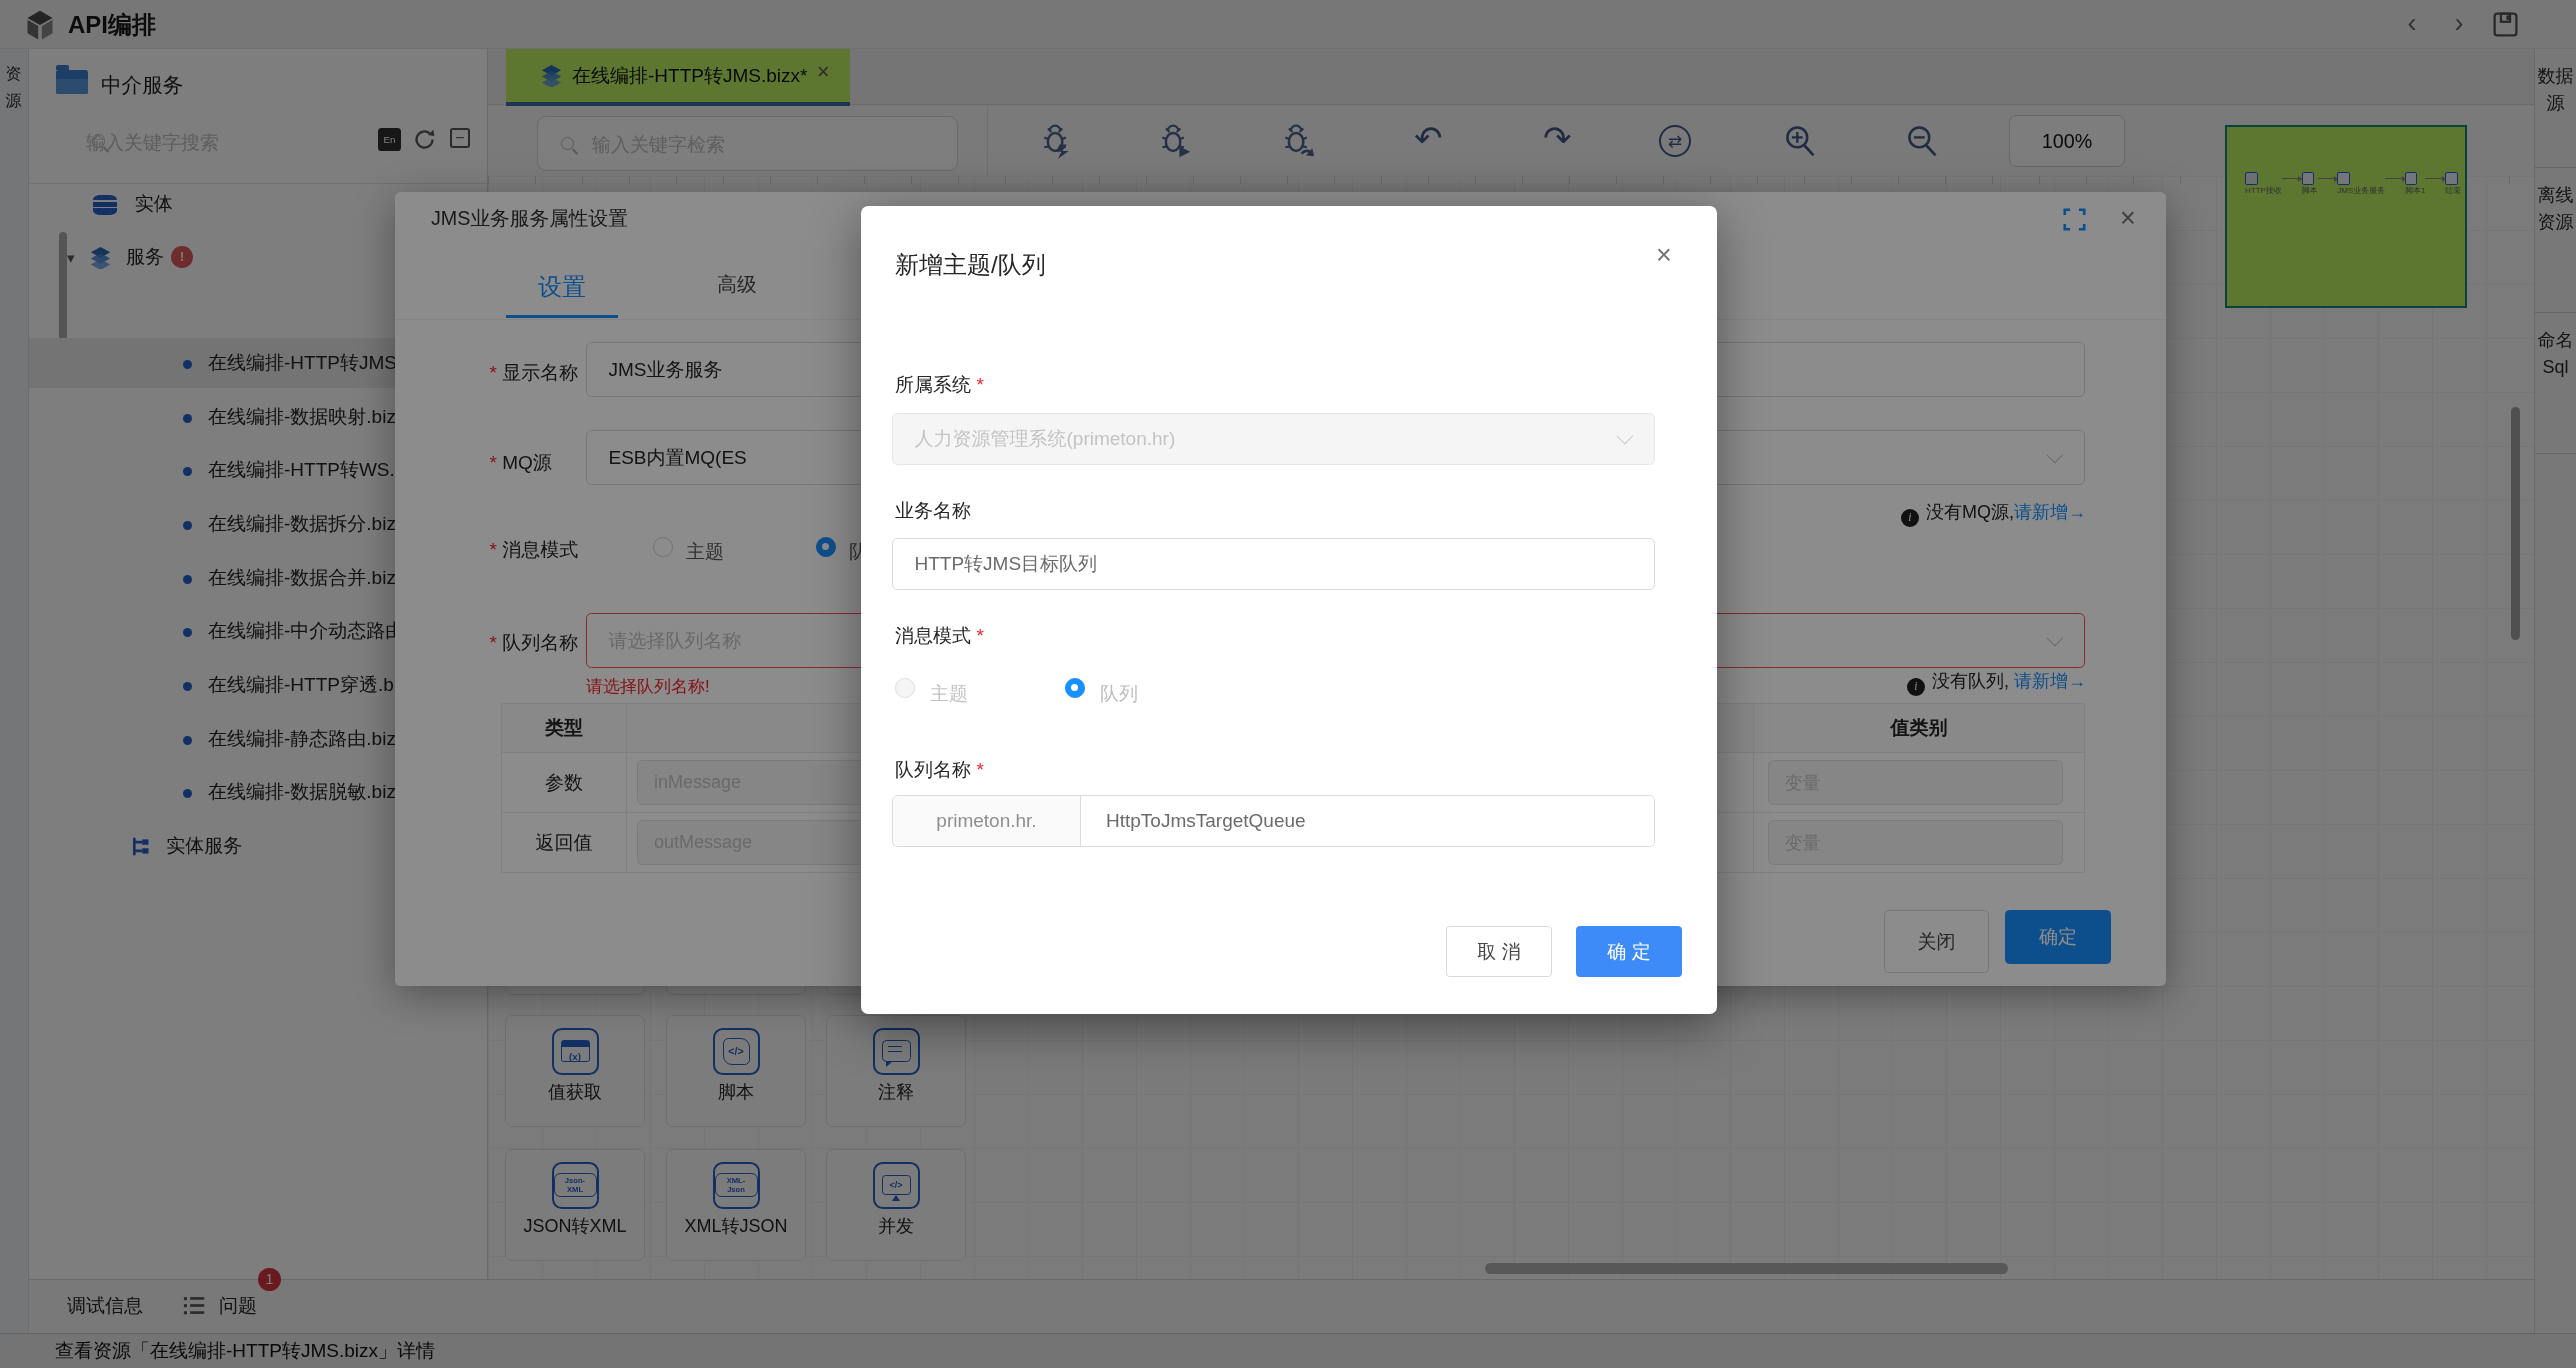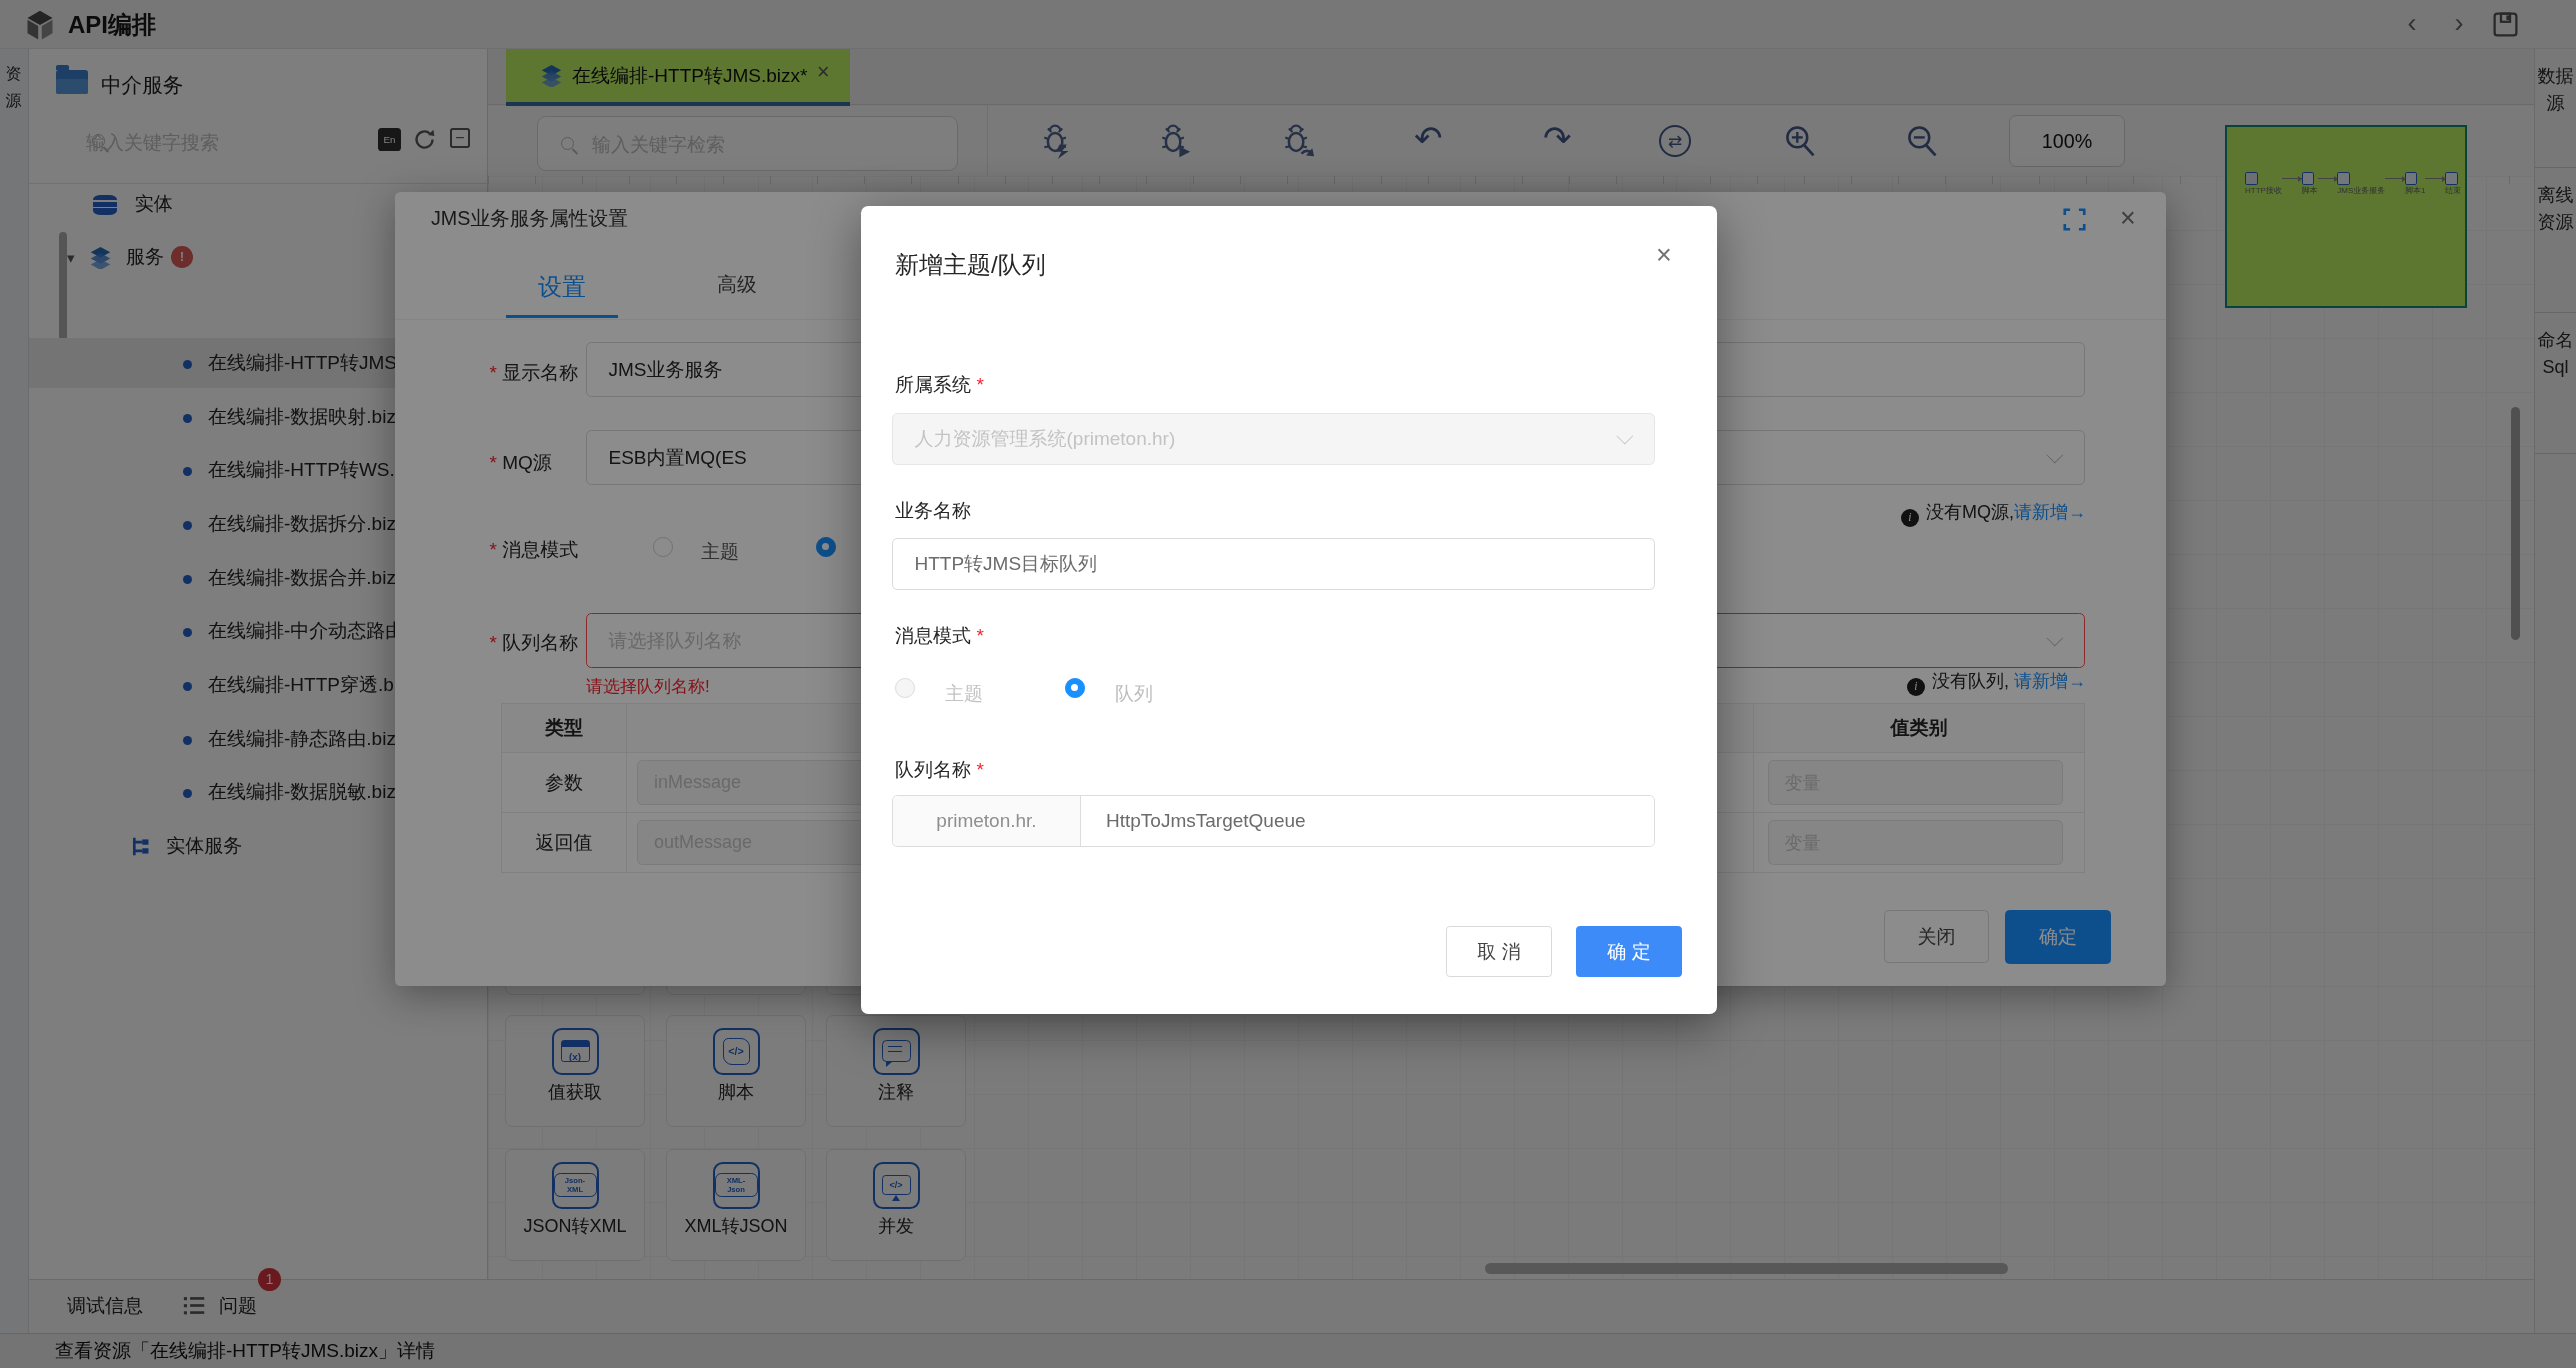--- a/index.html
+++ b/index.html
@@ -70,21 +70,21 @@
   .req{color:#f5222d;margin:0 5.4px;font-size:19px;}
   .flabel{font-size:19px;color:#262626;}
   .inputbox{border:0.9px solid #d9d9d9;border-radius:5.4px;background:#fff;font-size:19px;color:#262626;display:flex;align-items:center;padding:0 21.5px;}
   .inputbox.dis{background:#f5f5f5;color:#c3c3c3;border-color:#e6e6e6;}
   .inputbox.err{border-color:#ff4d4f;}
   .chev{width:11.6px;height:11.6px;border-right:1.8px solid #bfbfbf;border-bottom:1.8px solid #bfbfbf;transform:rotate(45deg);position:absolute;right:23px;top:50%;margin-top:-9px;}
   .radio{width:19.7px;height:19.7px;border-radius:50%;border:1.8px solid #d0d0d0;background:#fff;display:inline-block;vertical-align:middle;}
   .radio.dis{background:#f5f5f5;border-color:#dcdcdc;}
   .radio.on{background:#1890ff;border-color:#1890ff;position:relative;}
   .radio.on:after{content:"";position:absolute;left:50%;top:50%;width:7.2px;height:7.2px;margin:-3.6px 0 0 -3.6px;border-radius:50%;background:#fff;}
-  .rlabel{font-size:19px;vertical-align:middle;margin-left:16px;}
+  .rlabel{font-size:19px;vertical-align:middle;margin-left:1px;}
   .hint{font-size:18px;color:#262626;white-space:nowrap;}
   .ilink{color:#1890ff;cursor:pointer;}
   .icircle{display:inline-block;width:18px;height:18px;border-radius:50%;background:#1f1f1f;color:#fff;text-align:center;line-height:18px;font-size:11.6px;font-style:italic;font-family:"Liberation Serif",serif;margin-right:7.2px;vertical-align:-2.7px;}
   .jtable{border:0.9px solid #e9e9e9;border-collapse:collapse;width:1584px;table-layout:fixed;}
   .jtable th{background:#fafafa;font-size:19px;font-weight:600;color:#262626;border:0.9px solid #e9e9e9;height:49px;}
   .jtable td{border:0.9px solid #e9e9e9;height:60px;font-size:19px;color:#262626;text-align:center;}
   .disinput{background:#f5f5f5;border:0.9px solid #e0e0e0;border-radius:5.4px;color:#c0c0c0;font-size:18px;height:45px;display:flex;align-items:center;padding:0 16px;text-align:left;}
   .btn{border:0.9px solid #d9d9d9;border-radius:4.5px;background:#fff;font-size:19px;color:#454545;display:flex;align-items:center;justify-content:center;}
   .btn.primary{background:#1890ff;border-color:#1890ff;color:#fff;}
   .btn.primary2{background:#3d8bf8;border-color:#3d8bf8;color:#fff;}
@@ -412,21 +412,21 @@
         <td>
                 <div class="disinput" style="width:376px;margin-left:9px">outMessage</div>
               </td>
         <td>
                 <div class="disinput" style="width:295px;margin-left:12.5px">变量</div>
               </td>
       </tr>
     </tbody>
         </table>
 
-    <div class="abs btn" style="left:1489px;top:718px;width:105px;height:53px">关闭</div>
+    <div class="abs btn" style="left:1489px;top:718px;width:105px;height:63px">关闭</div>
     <div class="abs btn primary" style="left:1610px;top:718px;width:106px;height:54px">确定</div>
   </div>
 
   <div class="mask2"></div>
 
   <div class="modal">
     <div class="abs xclose" style="left:795px;top:36px">×</div>
     <div class="abs" style="left:34px;top:43px;font-size:24px;color:#262626;font-weight:500">新增主题/队列</div>
 
     

